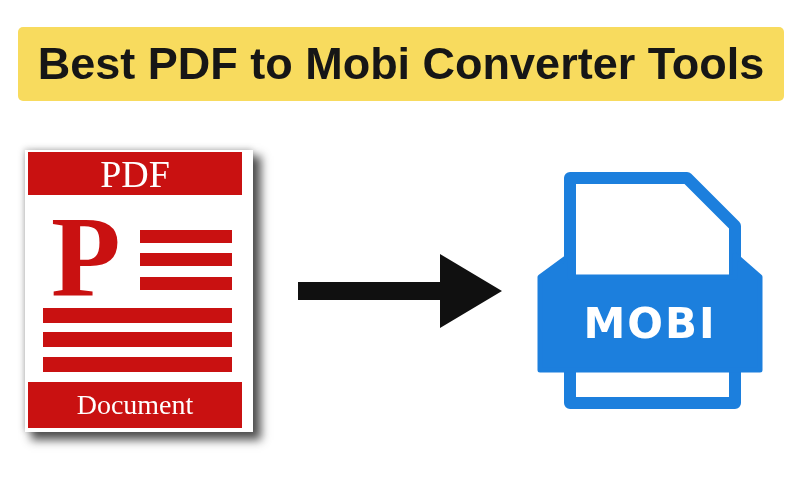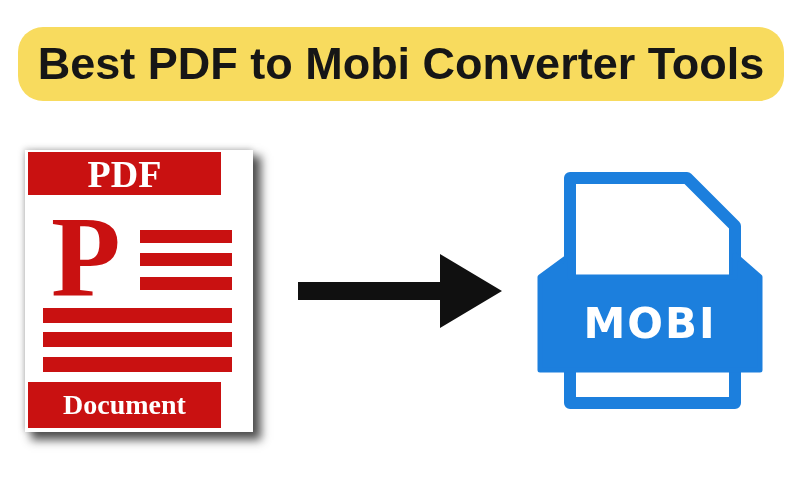--- a/index.html
+++ b/index.html
@@ -9,39 +9,39 @@
     --mobi-blue:#1C7FDD;
     --arrow-color:#101010;
   }
   *{margin:0;padding:0;box-sizing:border-box;}
   html,body{width:800px;height:500px;background:#ffffff;overflow:hidden;}
   .stage{position:relative;width:800px;height:500px;background:#ffffff;font-family:"Liberation Sans",sans-serif;}
 
   
   .banner{
     position:absolute;left:18px;top:27px;width:766px;height:74px;
-    background:var(--banner-bg);border-radius:25px;
+    background:var(--banner-bg);border-radius:5px;
     display:flex;align-items:center;justify-content:center;
   }
   .banner h1{
     font-family:"Liberation Sans",sans-serif;
     font-size:45px;font-weight:bold;color:var(--banner-fg);
     letter-spacing:0;white-space:nowrap;
   }
 
   
   .pdf-icon{
     position:absolute;left:25px;top:150px;width:228px;height:282px;
     background:#ffffff;
     box-shadow:7px 7px 9px 1px rgba(25,25,25,0.75), -1px -1px 6px rgba(25,25,25,0.25);
   }
   .pdf-band{
-    position:absolute;left:3px;width:193px;background:var(--pdf-red);
+    position:absolute;left:3px;width:214px;background:var(--pdf-red);
     display:flex;align-items:center;justify-content:center;
-    font-family:"Liberation Serif",serif;font-weight:bold;color:#ffffff;
+    font-family:"Liberation Serif",serif;font-weight:normal;color:#ffffff;
   }
   .pdf-band.header{top:2px;height:43px;font-size:38px;}
   .pdf-band.footer{top:232px;height:46px;font-size:28px;}
   .pdf-letter{
     position:absolute;left:26px;top:60px;
     font-family:"Liberation Serif",serif;font-weight:bold;
     font-size:114px;line-height:94px;color:var(--pdf-red);
   }
   .bar{position:absolute;background:var(--pdf-red);}
   .bar.short{left:115px;width:92px;height:13px;}

